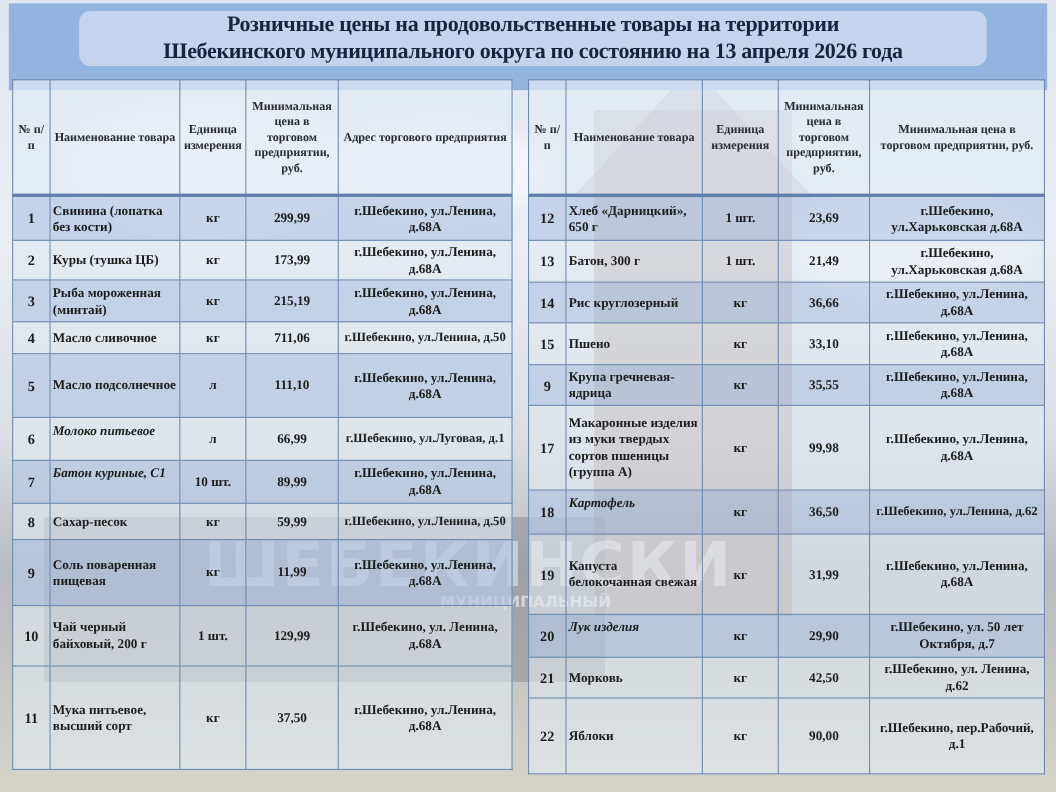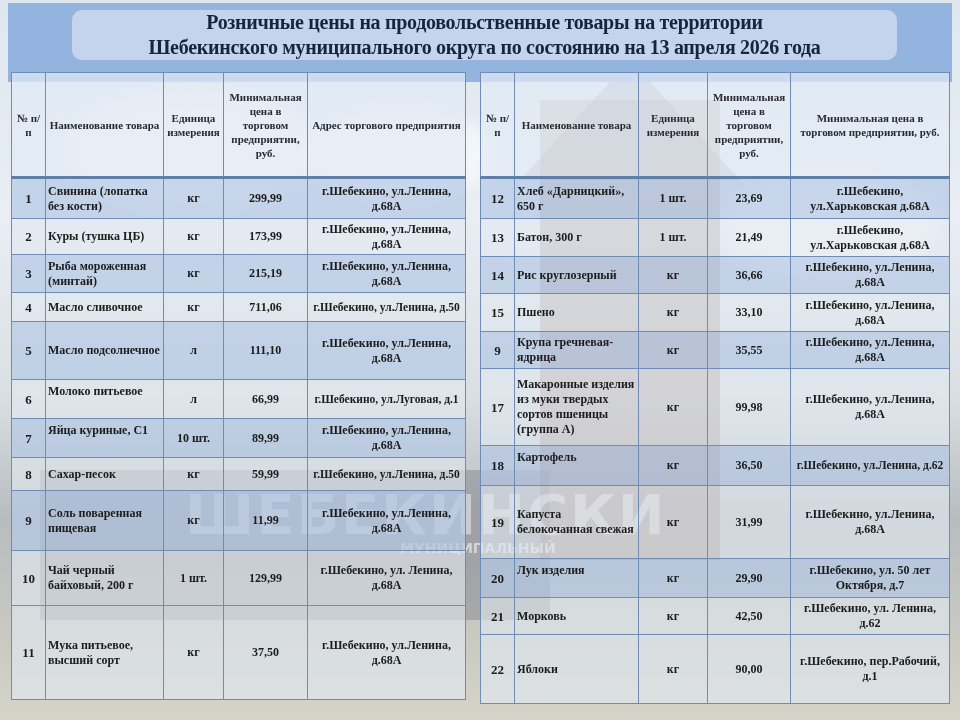--- a/index.html
+++ b/index.html
@@ -46,21 +46,21 @@
   }
   table.prices th {
     font-weight:bold; font-size:11px; line-height:14px; text-align:center;
     background:rgba(226,234,244,0.72); color:#2a2a33;
   }
   table.prices thead tr { border-bottom:3px solid #5f7fa9; }
   table.prices tr.row-a td { background:rgba(181,201,228,0.72); }
   table.prices tr.row-b td { background:rgba(225,232,240,0.62); }
   td.num { text-align:center; font-size:13px; }
   td.name { text-align:left; padding-left:3px; }
-  td.name.top { vertical-align:top; padding-top:4px; }
+  td.name.top { vertical-align:top; padding-top:4px;font-style:italic; }
   td.unit { text-align:center; }
   td.price { text-align:center; }
   td.addr { text-align:center; font-size:12px;margin-left:20px; }
 
   #left-table { left:11px; top:72px; width:454px; }
   #right-table { left:480px; top:72px; width:469px; }
 </style>
 </head>
 <body>
 
@@ -135,21 +135,21 @@
     </tr>
     <tr class="row-b" style="height:39px">
       <td class="num">6</td>
       <td class="name top">Молоко питьевое</td>
       <td class="unit">л</td>
       <td class="price">66,99</td>
       <td class="addr" style="font-size:11.5px;white-space:nowrap;">г.Шебекино, ул.Луговая, д.1</td>
     </tr>
     <tr class="row-a" style="height:39px">
       <td class="num">7</td>
-      <td class="name top">Яйца куриные, С1</td>
+      <td class="name top">Батон куриные, С1</td>
       <td class="unit">10 шт.</td>
       <td class="price">89,99</td>
       <td class="addr">г.Шебекино, ул.Ленина, д.68А</td>
     </tr>
     <tr class="row-b" style="height:33px">
       <td class="num">8</td>
       <td class="name">Сахар-песок</td>
       <td class="unit">кг</td>
       <td class="price">59,99</td>
       <td class="addr" style="font-size:11.5px;white-space:nowrap;">г.Шебекино, ул.Ленина, д.50</td>

